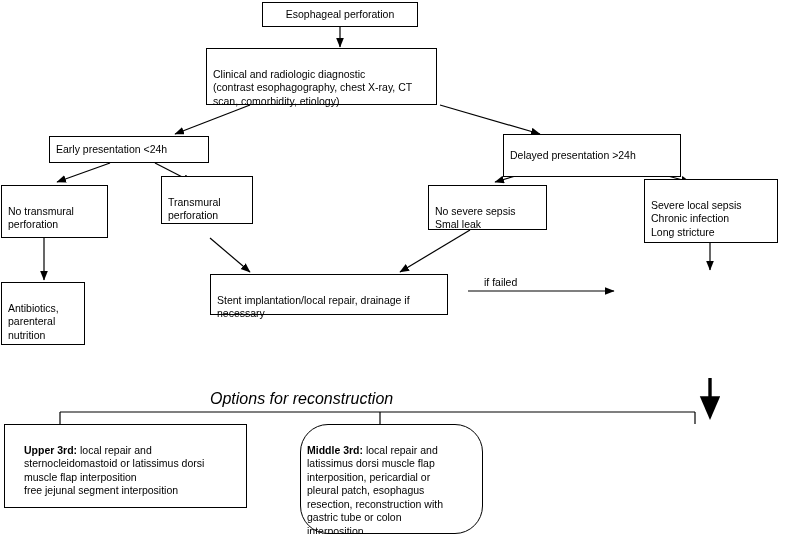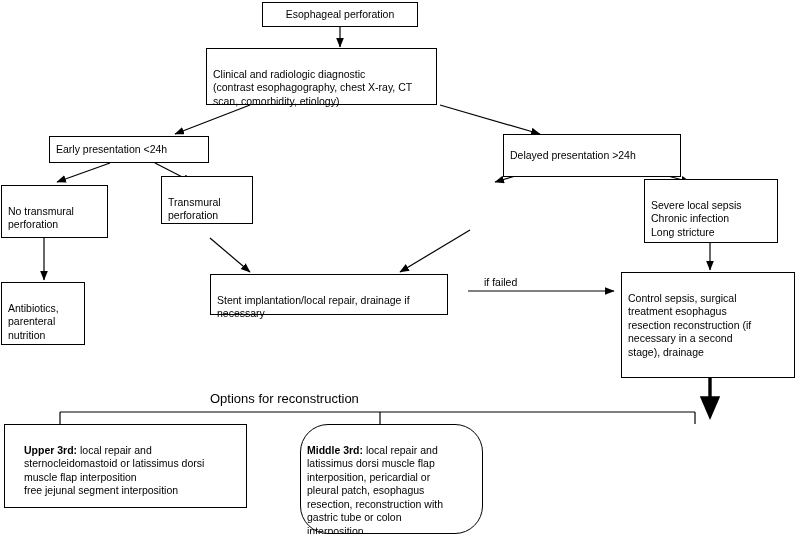--- a/index.html
+++ b/index.html
@@ -26,24 +26,25 @@
     line-height: 13.5px;
     color: #000000;
     padding: 5px 6px;
     white-space: pre-line;
   }
   .box.center {
     text-align: center;
   }
   .plain {
     position: absolute;
-    font-size: 13px;
+    font-size: 16px;
     line-height: 13px;
     color: #000000;
     white-space: pre-line;
+    font-style: italic;
   }
   svg.edges {
     position: absolute;
     left: 0;
     top: 0;
     width: 798px;
     height: 534px;
     overflow: visible;
   }
   .lbl {
@@ -124,45 +125,42 @@
   <div class="box" style="left:1px; top:185px; width:107px; height:53px;">
     <span>No transmural
 perforation</span>
   </div>
 
   <div class="box" style="left:161px; top:176px; width:92px; height:48px;">
     <span>Transmural
 perforation</span>
   </div>
 
+  <div class="box" style="left:428px; top:185px; width:119px; height:45px;">
+    <span>No severe sepsis
+Smal leak</span>
+  </div>
 
   <div class="box" style="left:644px; top:179px; width:134px; height:64px;">
     <span>Severe local sepsis
 Chronic infection
 Long stricture</span>
   </div>
 
   <div class="box" style="left:1px; top:282px; width:84px; height:63px;">
     <span>Antibiotics,
 parenteral
 nutrition</span>
   </div>
 
   <div class="box" style="left:210px; top:274px; width:238px; height:41px;">
     <span>Stent implantation/local repair, drainage if
 necessary</span>
   </div>
 
-  <div class="box" style="left:621px; top:272px; width:174px; height:106px;">
-    <span>Control sepsis, surgical
-treatment esophagus
-resection reconstruction (if
-necessary in a second
-stage), drainage</span>
-  </div>
 
   <div class="plain" style="left:210px; top:379px; width:220px;">
     <span>Options for reconstruction</span>
   </div>
 
   <div class="box rich" style="left:4px; top:424px; width:243px; height:84px;padding-left:19px;">
     <b>Upper 3rd:</b><span>  local repair and
 sternocleidomastoid or latissimus dorsi
 muscle flap interposition
 free jejunal segment interposition</span>

